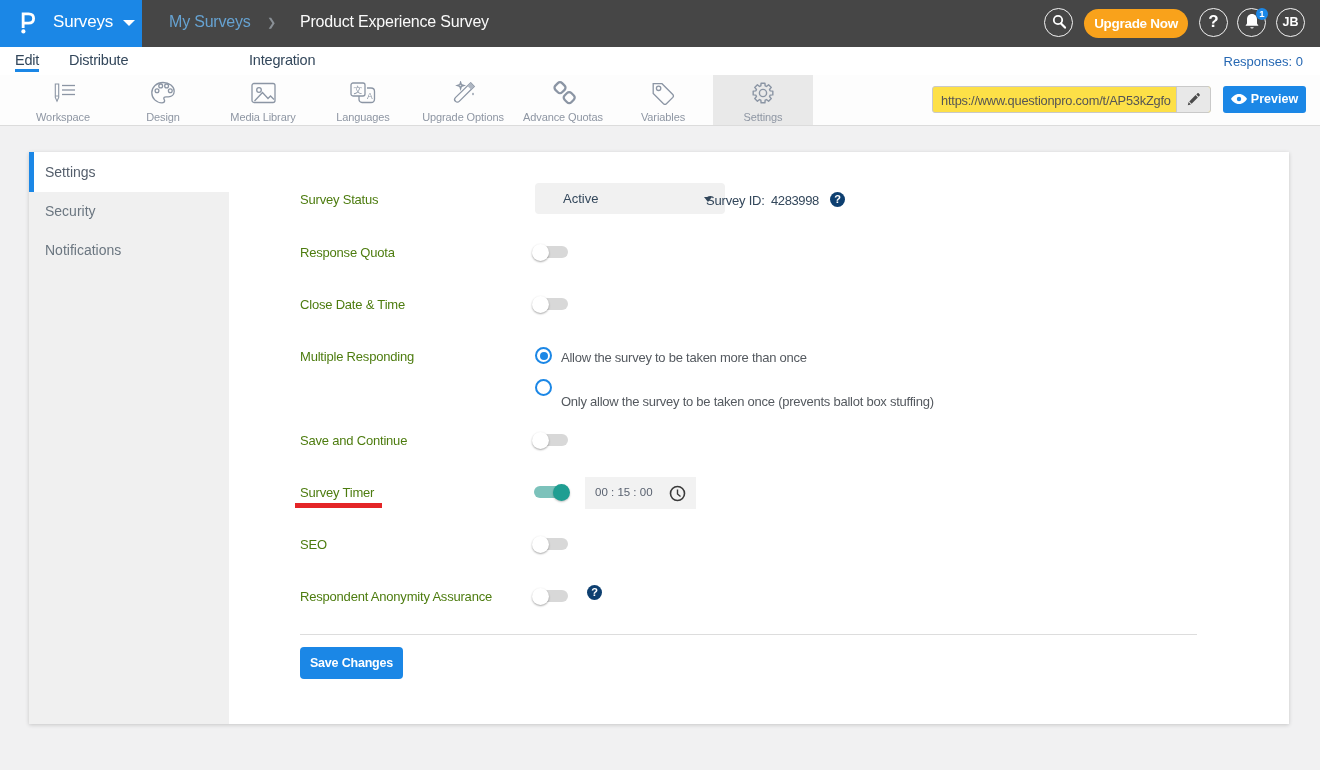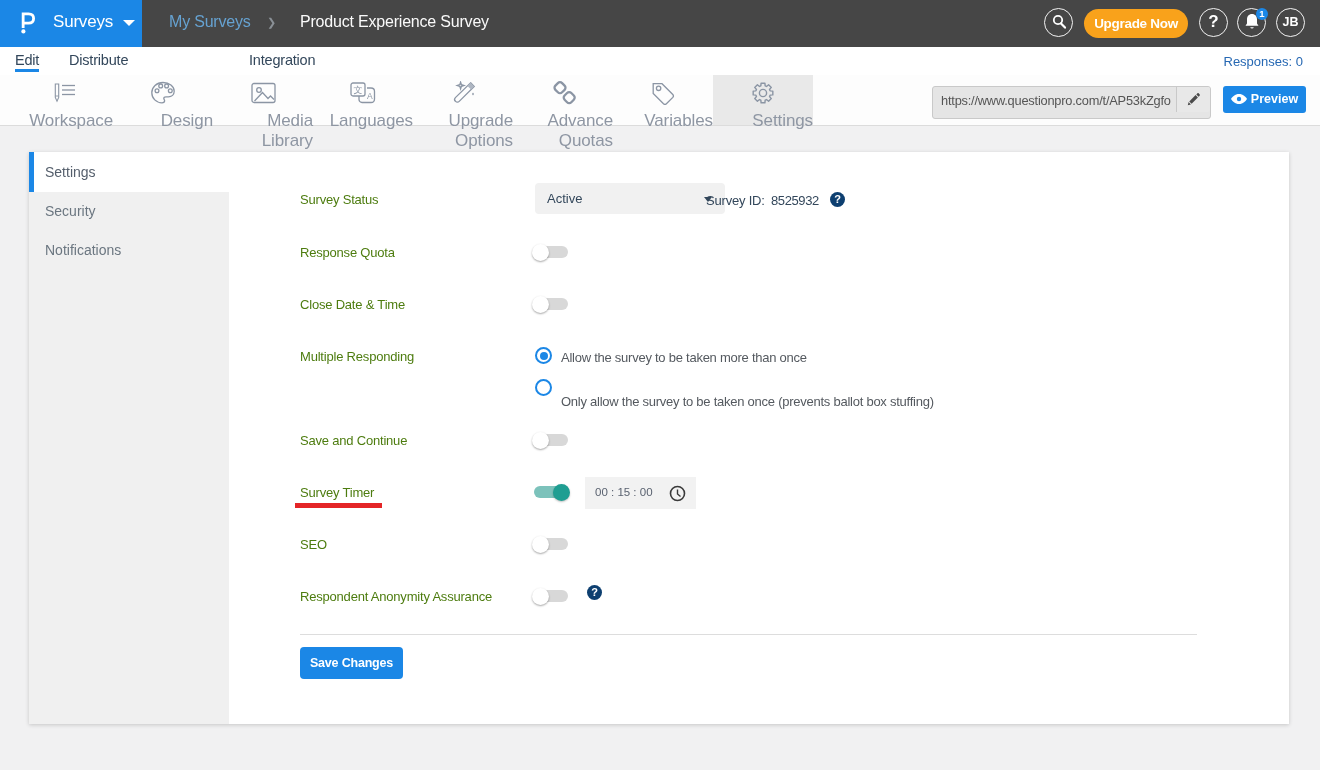--- a/index.html
+++ b/index.html
@@ -22,41 +22,41 @@
 .tabs { position:absolute; left:0; top:47px; width:1320px; height:28px; background:#fff; }
 .tabs a { position:absolute; top:6px; font-size:14.5px; line-height:14px; letter-spacing:-0.2px; color:#33475b; text-decoration:none; }
 .tabs a.act { color:#33475b; border-bottom:3px solid #1b87e6; padding-bottom:2px; }
 .resp { position:absolute; right:17px; top:7px; font-size:13px; color:#2668b3; }
 
 
 .toolbar { position:absolute; left:0; top:75px; width:1320px; height:51px; background:#fdfdfd; border-bottom:1px solid #dcdcdc; }
 .tool { position:absolute; top:0; width:100px; height:50px; text-align:center; }
 .tool.sel { background:#e9e9e9; }
 .tool svg { margin-top:6px; }
-.tool .lbl { display:block; font-size:17px; letter-spacing:-0.1px; color:#8e96a3; margin-top:2px;text-align:right; }
-.urlbox { position:absolute; left:932px; top:11px; width:279px; height:33px; background:#e5e5e5; border:1px solid #c9c9c9; border-radius:3px; }
+.tool .lbl { display:block; font-size:11px; letter-spacing:-0.1px; color:#8e96a3; margin-top:2px; }
+.urlbox { position:absolute; left:932px; top:11px; width:279px; height:27px; background:#fde047; border:1px solid #c9c9c9; border-radius:3px; }
 .urlbox .txt { position:absolute; left:8px; top:6px; width:236px; font-size:12.8px; letter-spacing:-0.2px; color:#555; white-space:nowrap; overflow:hidden; }
 .urlbox .pen { position:absolute; right:0; top:0; width:34px; height:25px; background:#e8e8e8; border-left:1px solid #c9c9c9; border-radius:0 2px 2px 0; text-align:center; }
 .prevbtn { position:absolute; left:1223px; top:11px; width:83px; height:27px; background:#1b87e6; border-radius:3px; color:#fff; font-size:12.5px; font-weight:bold; text-align:center; line-height:27px; }
 
 
 .card { position:absolute; left:29px; top:152px; width:1260px; height:572px; background:#fff; box-shadow:0 1px 4px rgba(0,0,0,0.18); }
 .side { position:absolute; left:0; top:0; width:200px; height:572px; background:#f0f0f0; }
 .side .item { position:relative; height:39px; line-height:39px; padding-left:16px; font-size:14px; color:#6b7680; }
 .side .item.sel { background:#fff; border-left:5px solid #1b87e6; padding-left:11px; color:#545e6b; height:40px; line-height:40px; }
 
 .frm { position:absolute; left:200px; top:0; width:1060px; height:572px; }
 .lab { position:absolute; left:71px; font-size:13px; letter-spacing:-0.2px; color:#4d7c0f; }
 
 .sw { position:absolute; left:305px; width:34px; height:12px; border-radius:6px; background:#d8d8d8; }
 .sw .knob { position:absolute; left:-2px; top:-2.5px; width:17px; height:17px; border-radius:50%; background:#fff; box-shadow:0 1px 2px rgba(0,0,0,0.35); }
 .sw.on { background:#7cc2bb; }
 .sw.on .knob { left:19px; background:#1f9e92; box-shadow:0 1px 2px rgba(0,0,0,0.25); }
 
-.dd { position:absolute; left:306px; top:31px; width:190px; height:31px; background:#f1f1f1; border-radius:4px; font-size:13px; color:#33475b; line-height:31px; padding-left:12px; }
+.dd { position:absolute; left:306px; top:31px; width:190px; height:31px; background:#f1f1f1; border-radius:4px; font-size:13px; color:#33475b; line-height:31px; padding-left:28px; }
 .dd .arr { position:absolute; right:13px; top:13.5px; width:0; height:0; border-left:4.5px solid transparent; border-right:4.5px solid transparent; border-top:5.5px solid #33475b; }
 .qi { position:absolute; width:15px; height:15px; background:#0d3f70; border-radius:50%; color:#fff; font-size:11px; font-weight:bold; text-align:center; line-height:15px; }
 
 .rad { position:absolute; left:306px; width:17px; height:17px; border:2px solid #1b87e6; border-radius:50%; background:#fff; }
 .rad.on:after { content:""; position:absolute; left:2.5px; top:2.5px; width:8px; height:8px; border-radius:50%; background:#1b87e6; }
 .rlab { position:absolute; left:332px; font-size:13px; letter-spacing:-0.25px; color:#54595f; }
 
 .tfield { position:absolute; left:356px; top:325px; width:111px; height:32px; background:#f2f2f2; font-size:11.5px; color:#5a6270; }
 .redbar { position:absolute; left:66px; top:351px; width:87px; height:5px; background:#e42527; }
 .hr { position:absolute; left:71px; top:482px; width:897px; height:1px; background:#ddd; }
@@ -193,21 +193,21 @@
   <div class="side">
     <div class="item sel">Settings</div>
     <div class="item">Security</div>
     <div class="item">Notifications</div>
   </div>
   <div class="frm">
 
     <span class="lab" style="top:40px;">Survey Status</span>
     <div class="dd">Active<span class="arr"></span></div>
     <span class="lab" style="left:477px; top:41px; color:#33475b; font-size:13px;">Survey ID:</span>
-    <span class="lab" style="left:542px; top:41px; color:#33475b; font-size:13px; letter-spacing:-0.4px;">8525932</span>
+    <span class="lab" style="left:542px; top:41px; color:#33475b; font-size:13px; letter-spacing:-0.4px;">4283998</span>
     <div class="qi" style="left:601px; top:40px;">?</div>
 
     <span class="lab" style="top:93px;">Response Quota</span>
     <div class="sw" style="top:94px;">
         <div class="knob"></div>
       </div>
 
     <span class="lab" style="top:145px;">Close Date &amp; Time</span>
     <div class="sw" style="top:146px;">
         <div class="knob"></div>

